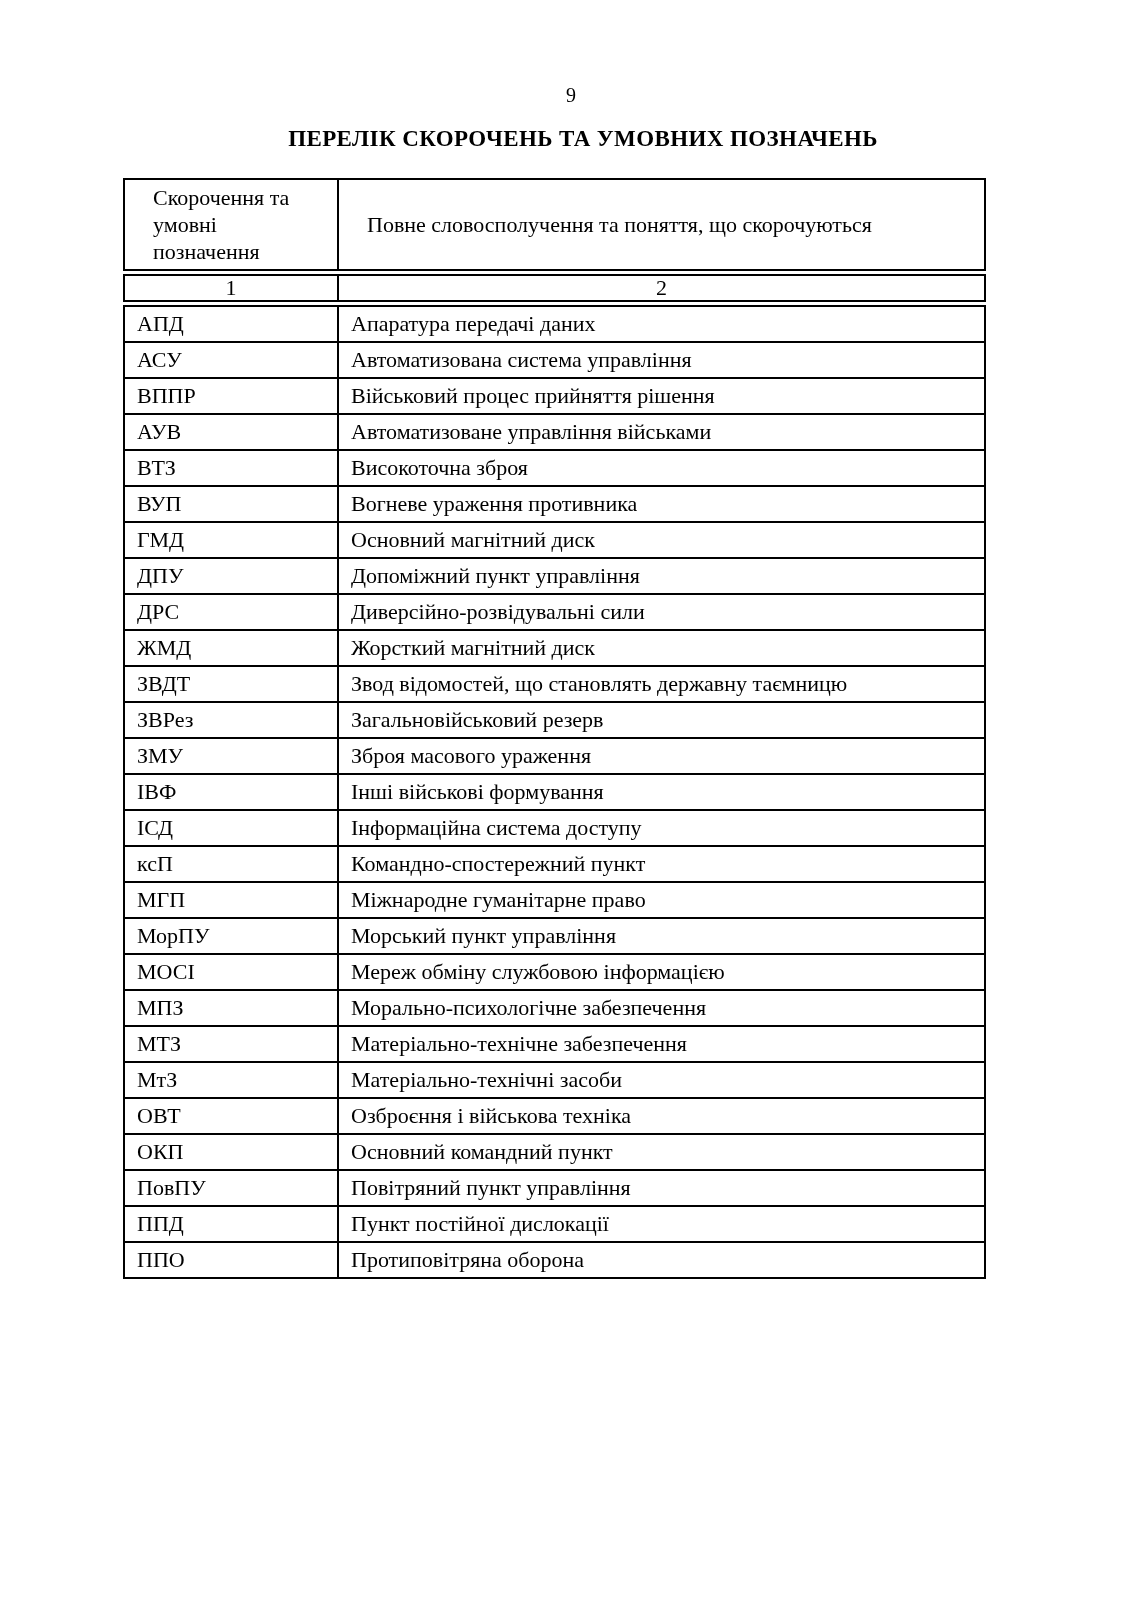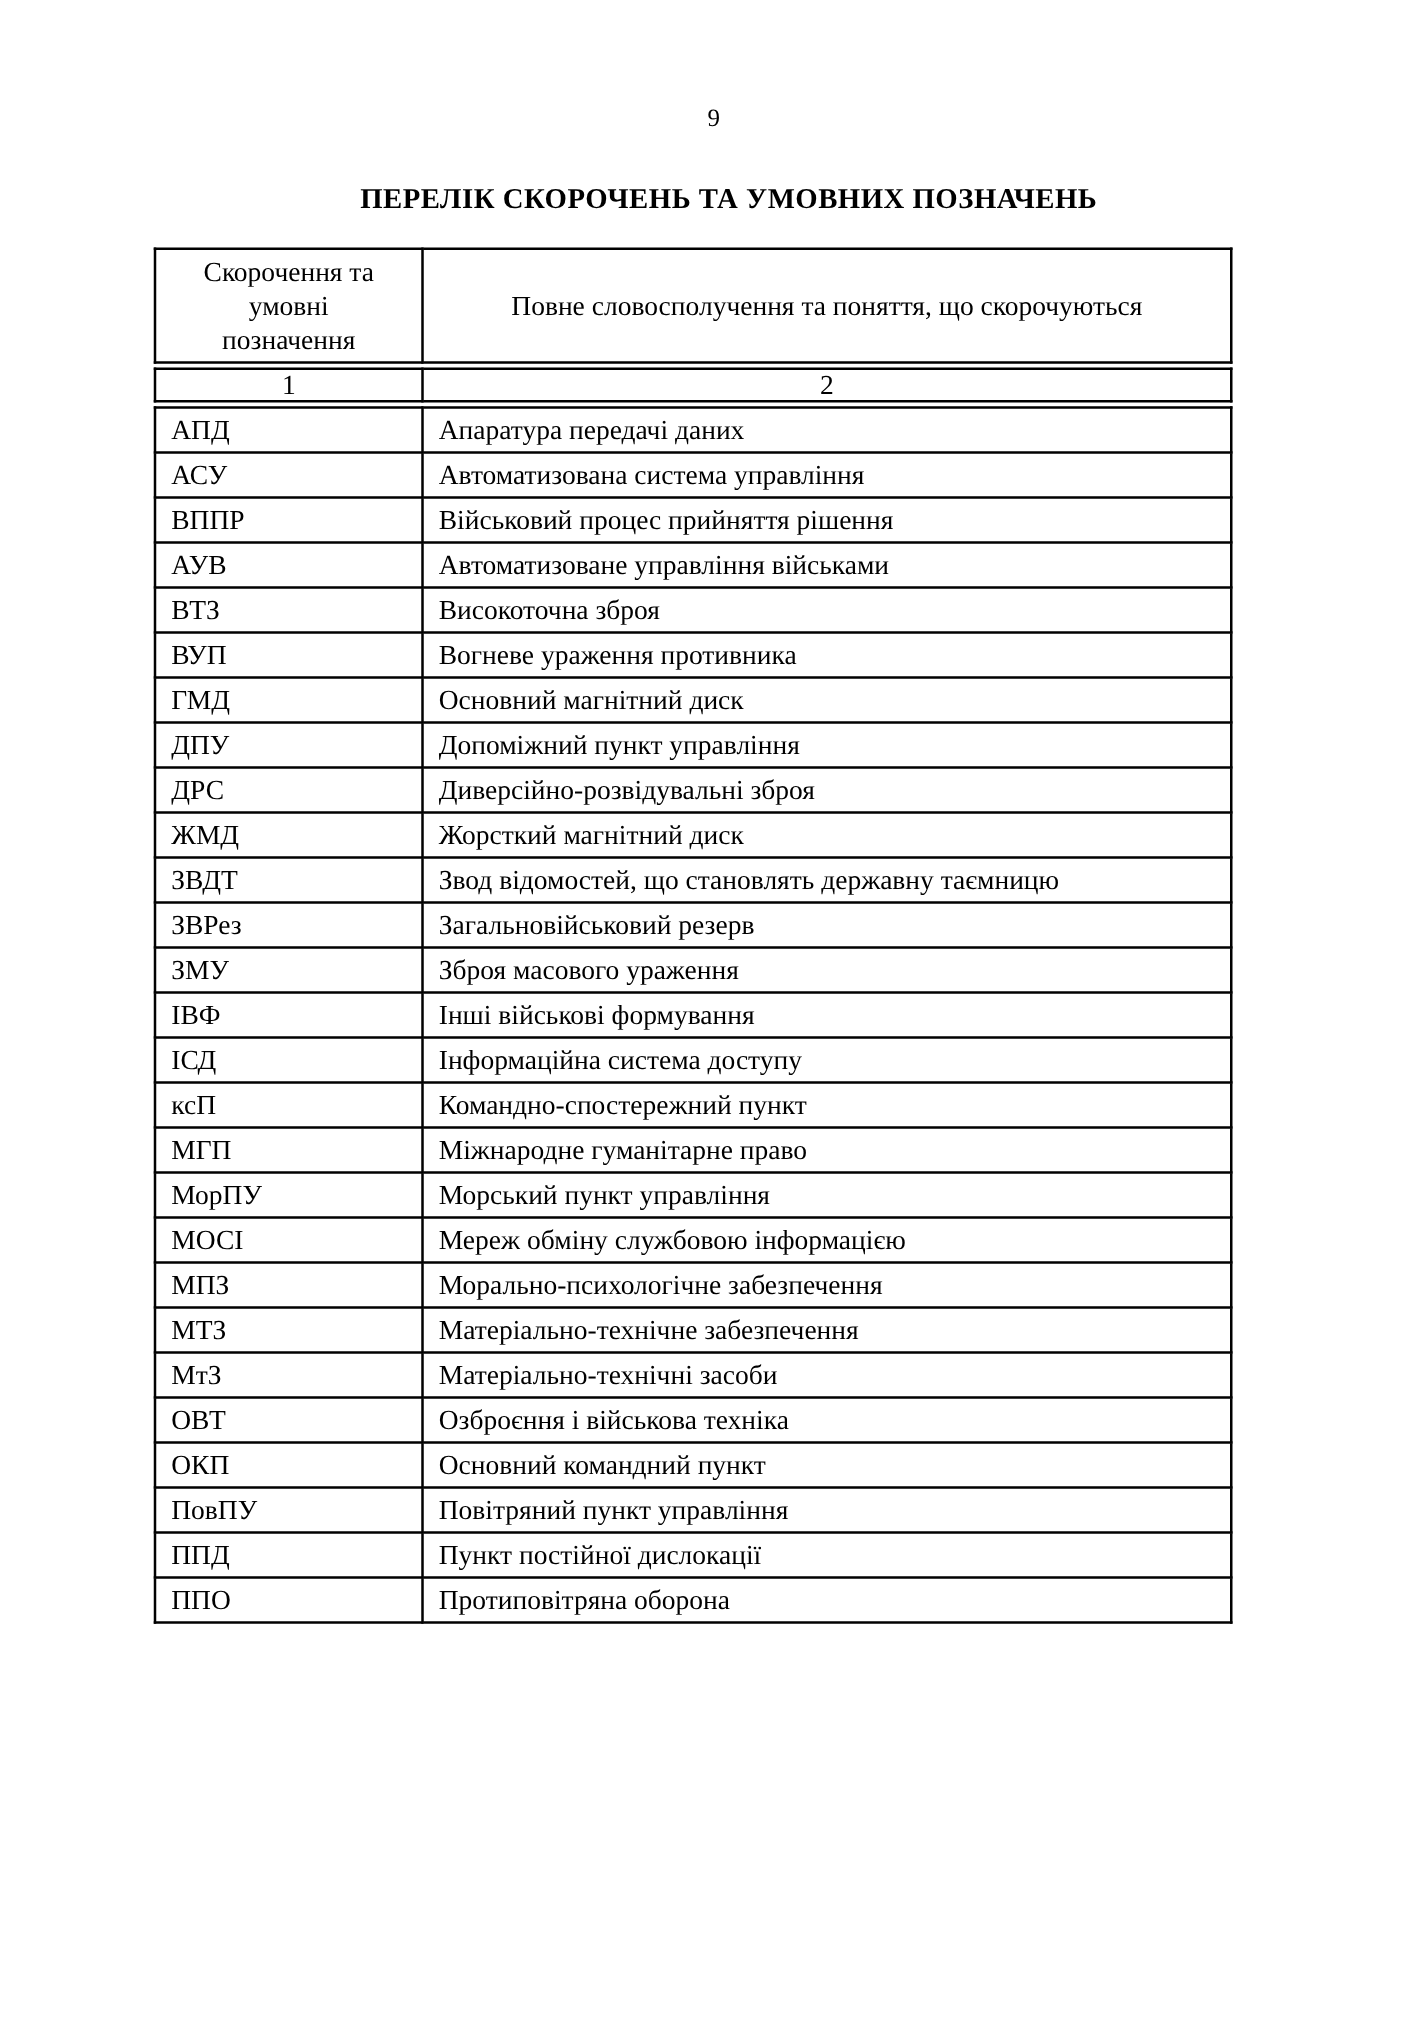--- a/index.html
+++ b/index.html
@@ -19,21 +19,21 @@
   .page-number {
     text-align: center;
     padding-top: 84px;
     font-size: 20px;
     line-height: 22px;
   }
   .doc-title {
     text-align: center;
     font-weight: bold;
     font-size: 23px;
-    margin-top: 40px;
+    margin-top: 20px;
     letter-spacing: 0.4px;
     padding-left: 24px;
   }
   .table-wrap {
     margin: 26px 0 0 123px;
     width: 861px;
   }
   table {
     border-collapse: collapse;
     table-layout: fixed;
@@ -42,23 +42,23 @@
   td {
     border: 2px solid #000000;
     font-size: 22px;
     color: #000000;
     box-sizing: border-box;
   }
   .col1 { width: 214px; }
   .col2 { width: 647px; }
   .tbl-gap { height: 3px; }
   .header-table td {
-    text-align: center;
+    text-align: left;
     vertical-align: middle;
-    padding: 4px 6px;
+    padding: 4px 28px;
     height: 84px;
     line-height: 27px;
   }
   .header-table .abbr-head {
     white-space: pre-line;
   }
   .numbering-table td {
     text-align: center;
     vertical-align: middle;
     height: 26px;
@@ -160,21 +160,21 @@
         <td>Основний магнітний диск</td>
       </tr>
 
       <tr>
         <td>ДПУ</td>
         <td>Допоміжний пункт управління</td>
       </tr>
 
       <tr>
         <td>ДРС</td>
-        <td>Диверсійно-розвідувальні зброя</td>
+        <td>Диверсійно-розвідувальні сили</td>
       </tr>
 
       <tr>
         <td>ЖМД</td>
         <td>Жорсткий магнітний диск</td>
       </tr>
 
       <tr>
         <td>ЗВДТ</td>
         <td>Звод відомостей, що становлять державну таємницю</td>

